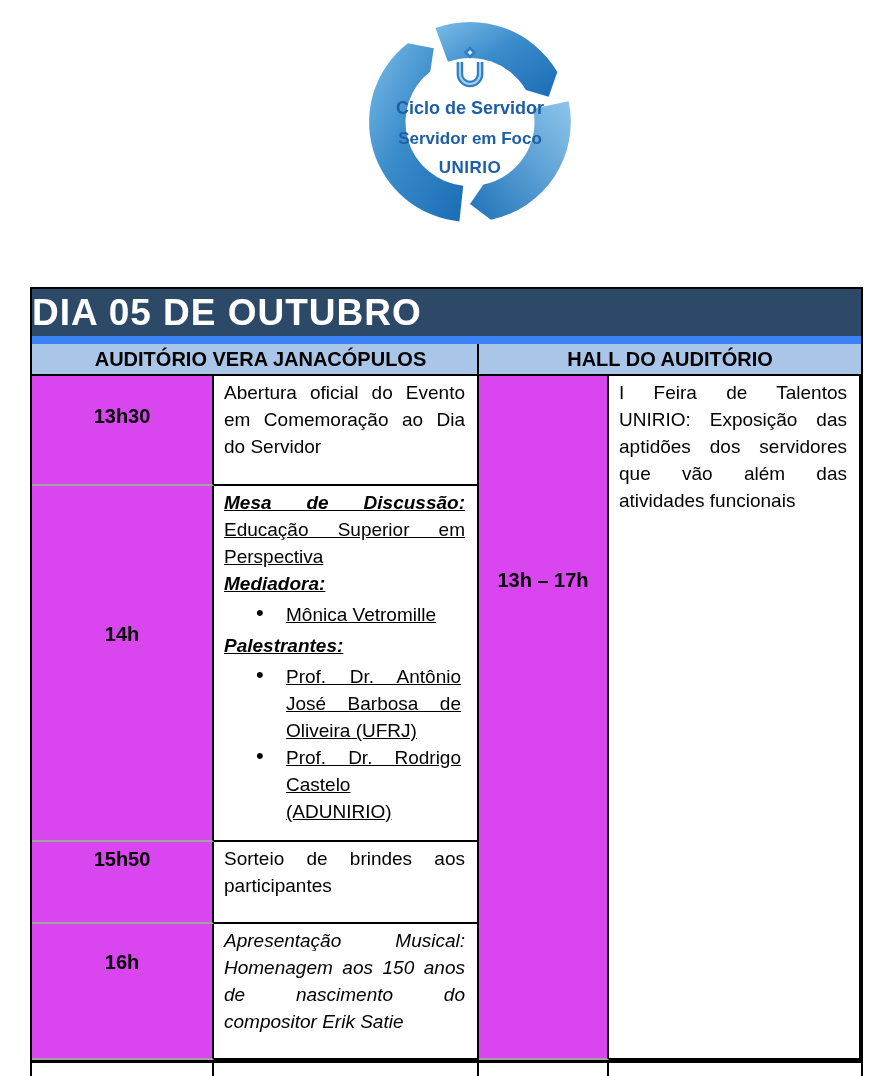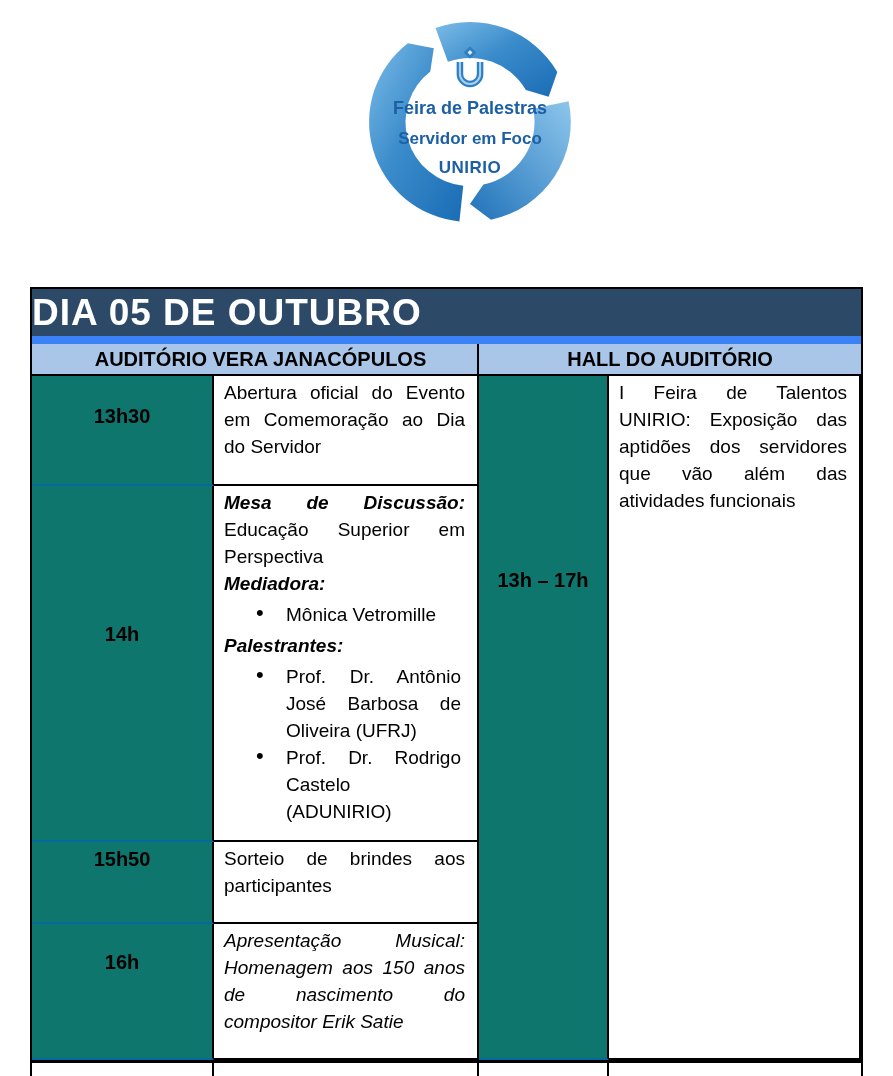--- a/index.html
+++ b/index.html
@@ -51,35 +51,35 @@
   .sched-head.left{border-right:2px solid #000;padding-left:12px;}
 
   .sched-body{
     display:grid;
     grid-template-columns:182px 265px 130px 252px;
     grid-template-rows:110px 356px 82px 136px;
     border-bottom:3px solid #000;
   }
   .cell{box-sizing:border-box;font-size:19px;line-height:27px;}
   .cell.time{
-    background:#0f766e;
+    background:#d946ef;
     font-weight:bold;font-size:20px;line-height:24px;
     text-align:center;
-    border-right:2px solid #000;border-bottom:2px solid #0369a1;
+    border-right:2px solid #000;border-bottom:2px solid #a3a3a3;
   }
   .cell.desc{
     background:#fff;
     padding:3px 12px 3px 10px;
     text-align:justify;
     border-right:2px solid #000;border-bottom:2px solid #000;
   }
   .t1{grid-column:1;grid-row:1;padding-top:28px;}
   .d1{grid-column:2;grid-row:1;}
   .t2{grid-column:1;grid-row:2;padding-top:136px;}
-  .d2{grid-column:2;grid-row:2;}
+  .d2{grid-column:2;grid-row:2;text-decoration:underline;}
   .t3{grid-column:1;grid-row:3;padding-top:5px;}
   .d3{grid-column:2;grid-row:3;}
   .t4{grid-column:1;grid-row:4;padding-top:26px;border-bottom:none;}
   .d4{grid-column:2;grid-row:4;border-bottom:none;font-style:italic;}
   .hall-time{
     grid-column:3;grid-row:1/5;
     padding-top:192px;border-bottom:none;
   }
   .hall-desc{
     grid-column:4;grid-row:1/5;
@@ -135,21 +135,21 @@
       <path d="M 109.5,211.5 A 100,100 0 0 1 58.4,33.2 L 84.1,38.3 L 80.6,61.6 A 64,64 0 0 0 113.3,175.7 Z" fill="url(#ringg)"></path>
 
       <g>
         <rect x="115.5" y="38" width="9" height="9" transform="rotate(45 120 42.5)" fill="#2f7fc3"></rect>
         <rect x="118.3" y="40.8" width="3.4" height="3.4" transform="rotate(45 120 42.5)" fill="#dcecf8"></rect>
         <path d="M 110,52 v 12 a 10,10 0 0 0 20,0 v -12" fill="none" stroke="#2f7fc3" stroke-width="6.5"></path>
         <path d="M 110,52 v 12 a 10,10 0 0 0 20,0 v -12" fill="none" stroke="#a8d2f0" stroke-width="2"></path>
       </g>
     </svg>
     <div class="logo-lines">
-      <div class="logo-line l1">Feira de Palestras</div>
+      <div class="logo-line l1">Ciclo de Servidor</div>
       <div class="logo-line l3">UNIRIO</div>
       <div class="logo-line l2">Servidor em Foco</div>
     </div>
   </div>
 
   <div class="schedule">
 
     <div class="sched-title">DIA 05 DE OUTUBRO</div>
 
     <div class="sched-heads">

